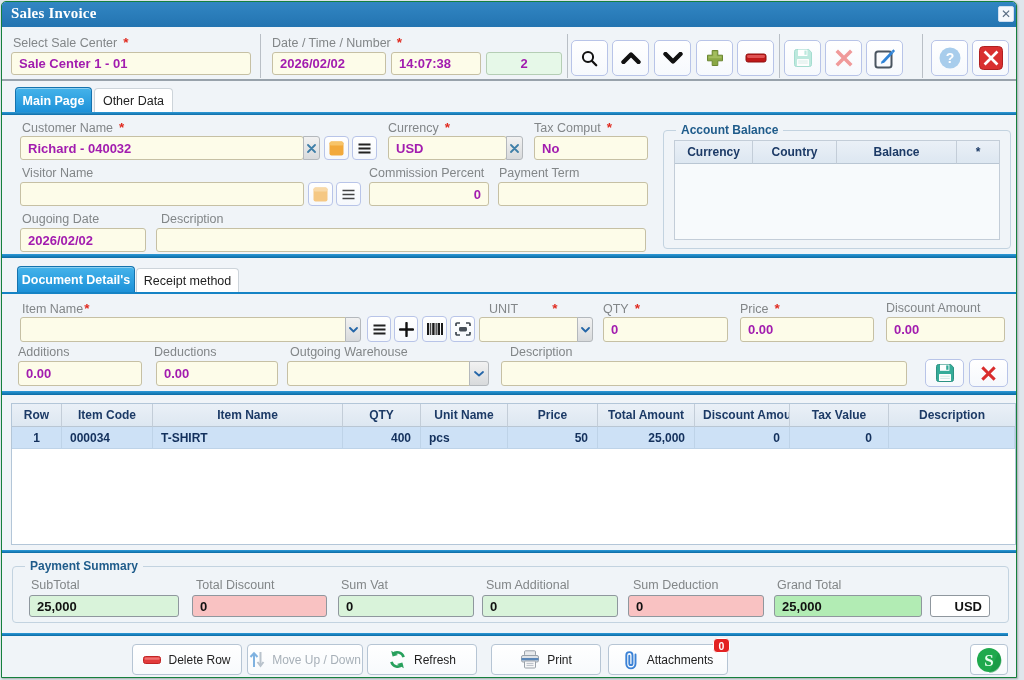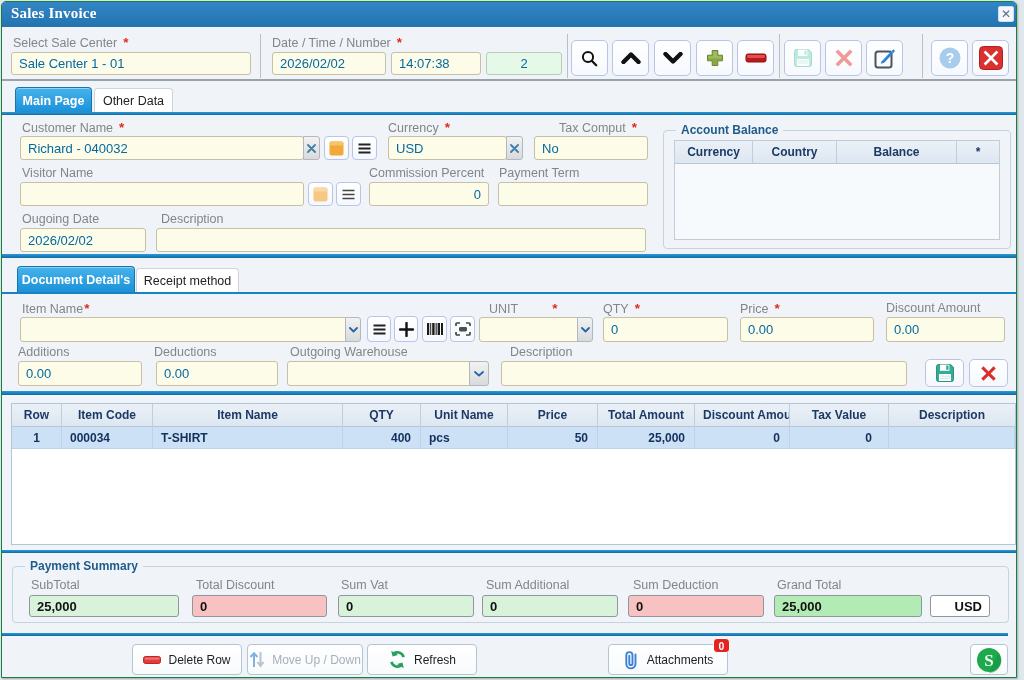--- a/index.html
+++ b/index.html
@@ -19,21 +19,21 @@
     font-weight:bold; font-size:15px; letter-spacing:.2px; }
   #win-close { position:absolute; right:2px; top:4px; width:16px; height:16px;
     background:#f4f8fc; border:1px solid #cfdef0; border-radius:2px;
     color:#5a6e84; font-size:12px; font-weight:bold; line-height:14px;
     text-align:center; cursor:pointer; }
 
   
   .lbl { position:absolute; color:#828688; font-size:12.5px; white-space:nowrap; }
   .req { color:#e02b20; font-weight:bold; font-size:13.5px; margin-left:6px; }
   .inp { position:absolute; background:#fdfce9; border:1px solid #c6c0a4;
-         border-radius:3px; font-size:13px; font-weight:normal; color:#0369a1;
+         border-radius:3px; font-size:13px; font-weight:bold; color:#a21caf;
          padding:0 7px; display:flex; align-items:center; white-space:nowrap; overflow:hidden; }
   .inp.right { justify-content:flex-end; }
   .inp.center { justify-content:center; }
   .sep-v { position:absolute; width:1px; background:#b9bfc6; }
   .blue-rule { position:absolute; left:0; right:0; height:4px;
      background:linear-gradient(#2e9ad8,#1379b4 70%,#0e6aa2); }
 
   
   .tbtn { position:absolute; width:37px; height:36px; background:linear-gradient(#ffffff,#f6f9fd);
      border:1px solid #b8c4e8; border-radius:5px; display:flex; align-items:center;
@@ -214,21 +214,21 @@
     </div>
 
     <span class="lbl" style="left:386px; top:118px;"><span>Currency</span><span class="req">*</span></span>
     <div class="inp" style="left:386px; top:134px; width:119px; height:24px;">USD</div>
     <div class="mini" style="left:504px; top:134px; width:17px; height:24px; border-radius:0 3px 3px 0;">
       <svg width="9" height="9" viewBox="0 0 9 9">
             <path d="M1 1 L8 8 M8 1 L1 8" stroke="#3f7fa8" stroke-width="1.8" stroke-linecap="round"></path>
           </svg>
     </div>
 
-    <span class="lbl" style="left:532px; top:118px;margin-left:25px;"><span>Tax Comput</span><span class="req">*</span></span>
+    <span class="lbl" style="left:532px; top:118px;"><span>Tax Comput</span><span class="req">*</span></span>
     <div class="inp" style="left:532px; top:134px; width:114px; height:24px;">No</div>
 
     <span class="lbl" style="left:20px; top:164px;">Visitor Name</span>
     <div class="inp" style="left:18px; top:180px; width:284px; height:24px;"></div>
     <div class="sbtn" style="left:306px; top:180px; width:25px; height:24px;">
       <svg width="15" height="15" viewBox="0 0 15 15">
             <rect x="0.5" y="0.5" width="14" height="14" rx="2" fill="#f5c884"></rect>
             <path d="M0.5 2.5 a2 2 0 0 1 2-2 h10 a2 2 0 0 1 2 2 l-1 2 h-12 z" fill="#f8d9a8"></path>
           </svg>
     </div>
@@ -437,20 +437,31 @@
     <svg width="19" height="19" viewBox="0 0 19 19">
           <g fill="none" stroke="#27a05c" stroke-width="2.6">
             <path d="M15.6 7.2 A6.6 6.6 0 0 0 4.6 4.3"></path>
             <path d="M3.4 11.8 A6.6 6.6 0 0 0 14.4 14.7"></path>
           </g>
           <path d="M3.2 0.8 L4.6 6.4 L10 4.9 Z" fill="#27a05c"></path>
           <path d="M15.8 18.2 L14.4 12.6 L9 14.1 Z" fill="#27a05c"></path>
         </svg>
     <span>Refresh</span>
   </div>
+  <div class="fbtn" style="left:489px; width:110px;">
+    <svg width="20" height="19" viewBox="0 0 20 19">
+          <rect x="4.5" y="0.8" width="11" height="5" rx="1" fill="#e8eaec" stroke="#9aa2aa" stroke-width="1"></rect>
+          <rect x="1.5" y="5.5" width="17" height="6.5" rx="1.5" fill="#dfe3e7" stroke="#9aa2aa" stroke-width="1"></rect>
+          <rect x="1.5" y="8" width="17" height="2.4" fill="#5b87b8"></rect>
+          <rect x="4.5" y="11" width="11" height="7" rx="1" fill="#f6f7f8" stroke="#9aa2aa" stroke-width="1"></rect>
+          <line x1="6.5" y1="13.4" x2="13.5" y2="13.4" stroke="#b7bec5" stroke-width="1"></line>
+          <line x1="6.5" y1="15.4" x2="13.5" y2="15.4" stroke="#b7bec5" stroke-width="1"></line>
+        </svg>
+    <span>Print</span>
+  </div>
   <div class="fbtn" style="left:606px; width:120px;">
     <svg width="17" height="20" viewBox="0 0 17 20">
           <path d="M12.5 4.5 v9.3 a4.6 4.6 0 0 1 -9.2 0 V5.2 a3.1 3.1 0 0 1 6.2 0 v8.2 a1.6 1.6 0 0 1 -3.2 0 V5.6" fill="none" stroke="#3b82d6" stroke-width="1.9" stroke-linecap="round"></path>
         </svg>
     <span>Attachments</span>
     <div style="position:absolute; right:-3px; top:-7px; min-width:17px; height:15px; background:#e32222; border:1px solid #fff; border-radius:4px; color:#fff; font-size:10.5px; font-weight:bold; display:flex; align-items:center; justify-content:center; padding:0 2px;">0</div>
   </div>
   <div class="fbtn" style="left:968px; width:38px; gap:0;">
     <svg width="26" height="26" viewBox="0 0 26 26">
           <circle cx="13" cy="13" r="12" fill="#1fa94d"></circle>

